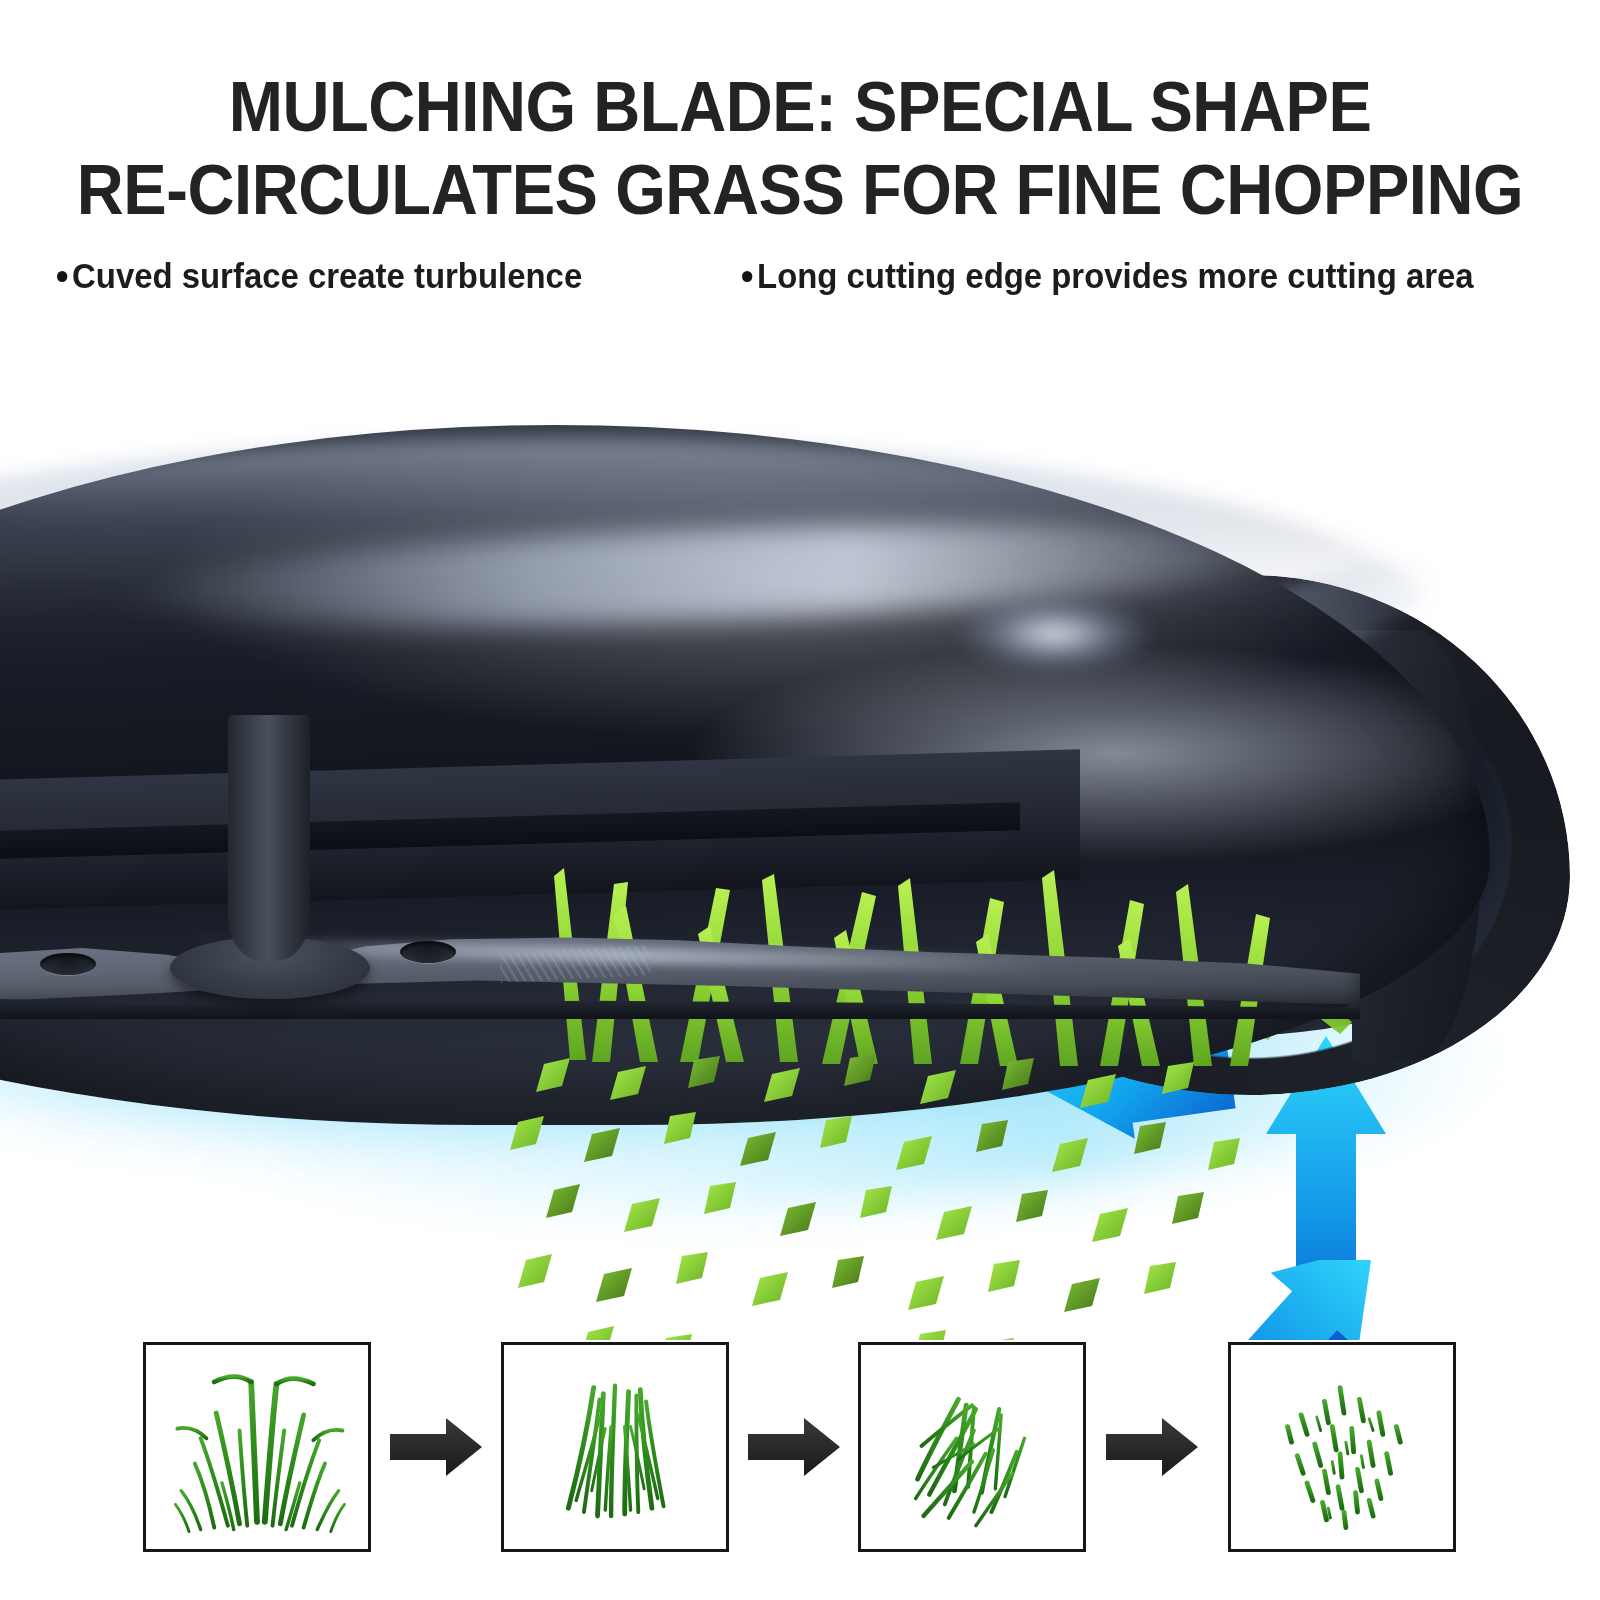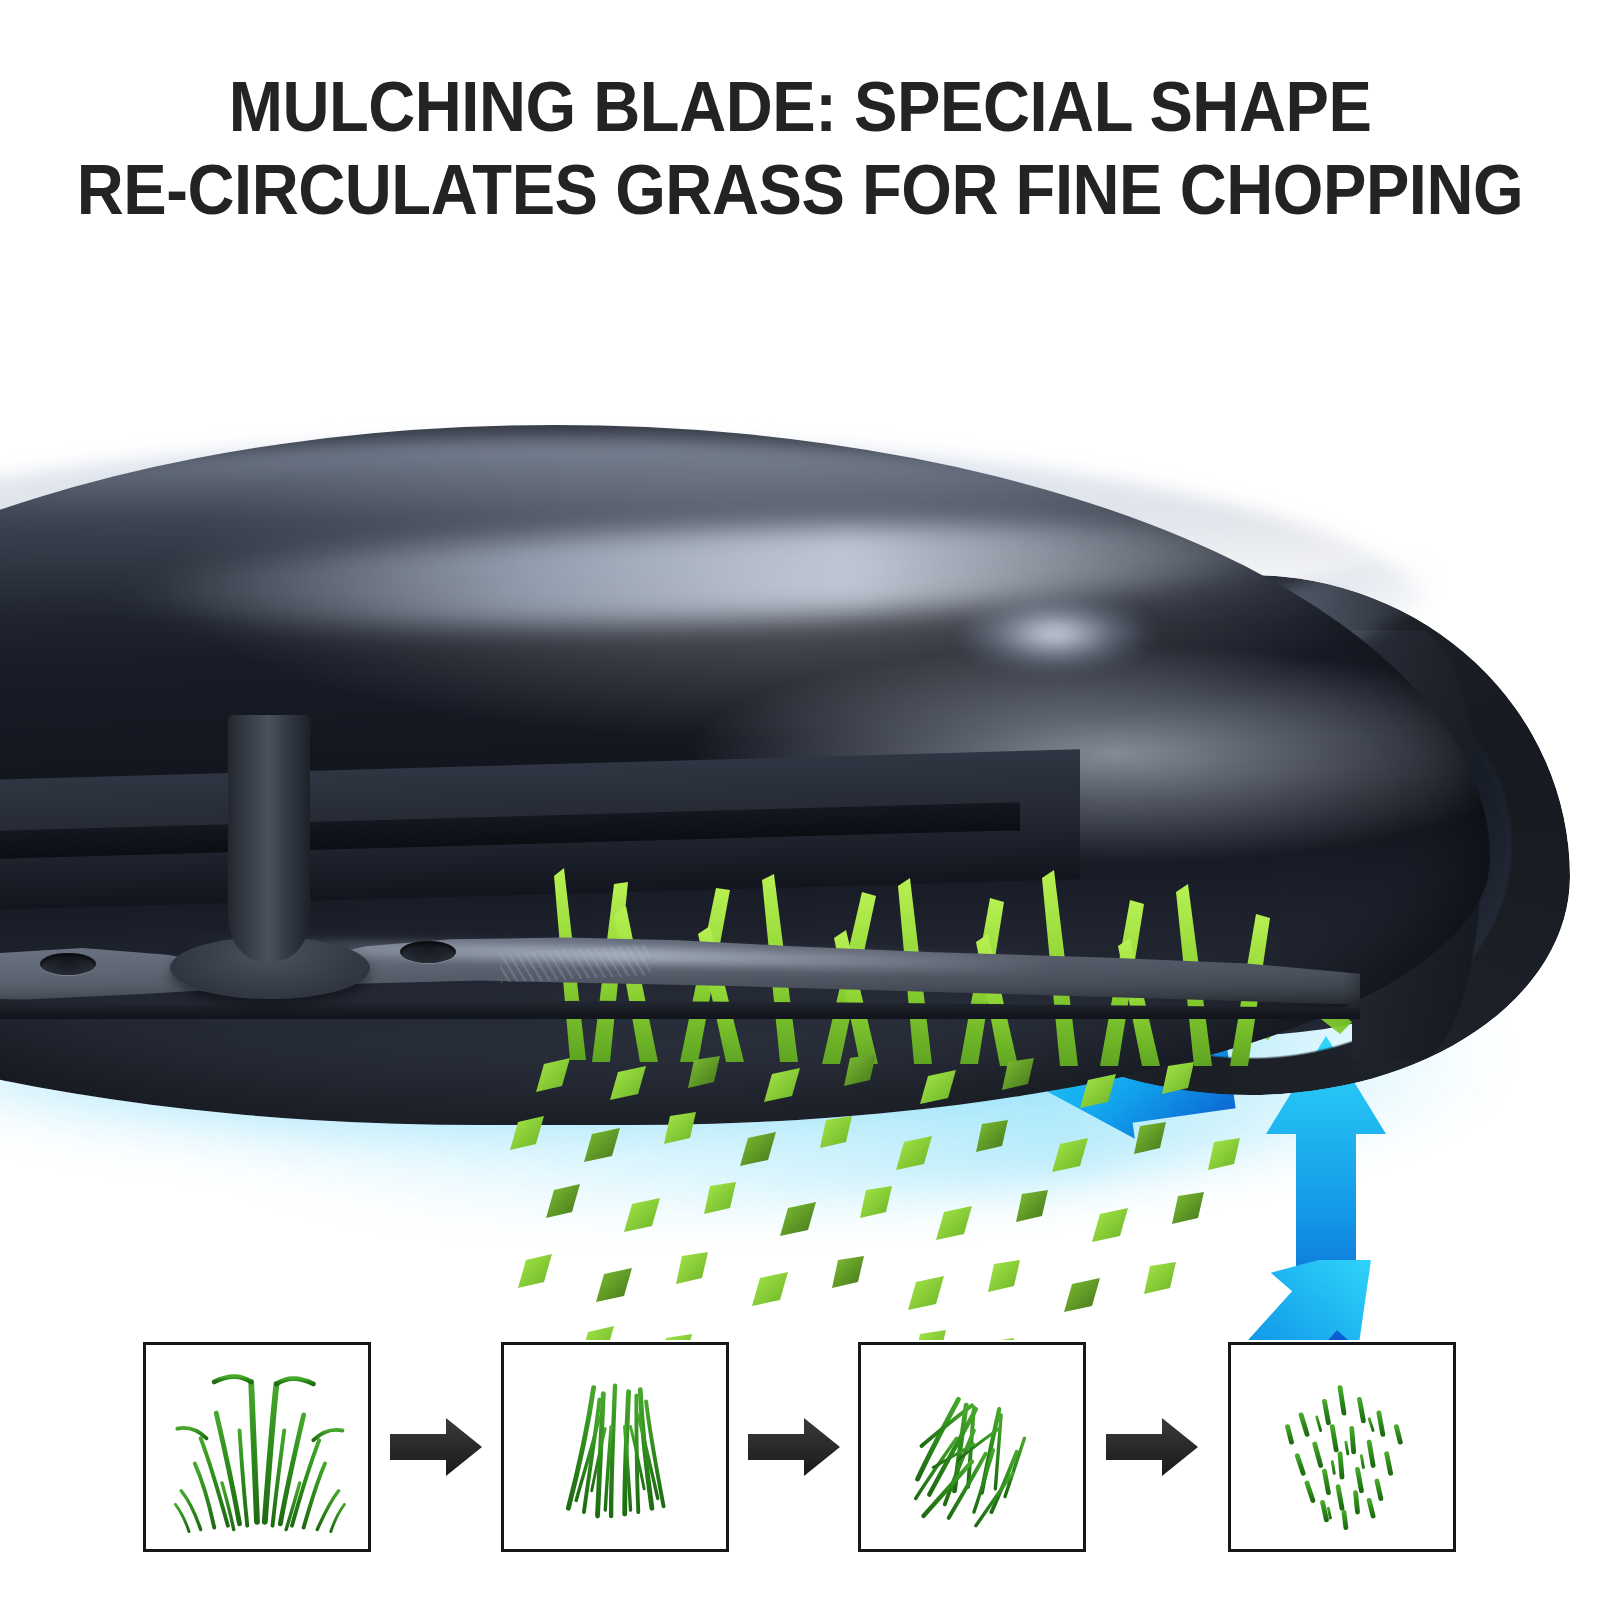--- a/index.html
+++ b/index.html
@@ -212,20 +212,28 @@
   .proc-arrow svg{display:block;}
 </style>
 </head>
 <body>
 
 <div id="stage">
 
   <div class="headline" id="title-line-1">MULCHING BLADE: SPECIAL SHAPE</div>
   <div class="headline" id="title-line-2">RE-CIRCULATES GRASS FOR FINE CHOPPING</div>
 
+  <div class="bullets">
+    <div class="bullet" id="bullet-0">
+      <span class="dot"></span><span>Cuved surface create turbulence</span>
+    </div>
+    <div class="bullet" id="bullet-1">
+      <span class="dot"></span><span>Long cutting edge provides more cutting area</span>
+    </div>
+  </div>
 
   <div id="hero">
 
     <div class="swirl" id="swirl-e"></div>
     <div class="swirl" id="swirl-d"></div>
     <div class="swirl" id="swirl-a"></div>
     <div class="swirl" id="swirl-b"></div>
     <div class="swirl" id="swirl-c"></div>
     <div class="swirl-line" style="left:40px;top:700px;width:1180px;transform:rotate(-3deg);"></div>
     <div class="swirl-line" style="left:260px;top:672px;width:1050px;transform:rotate(-2deg);"></div>

